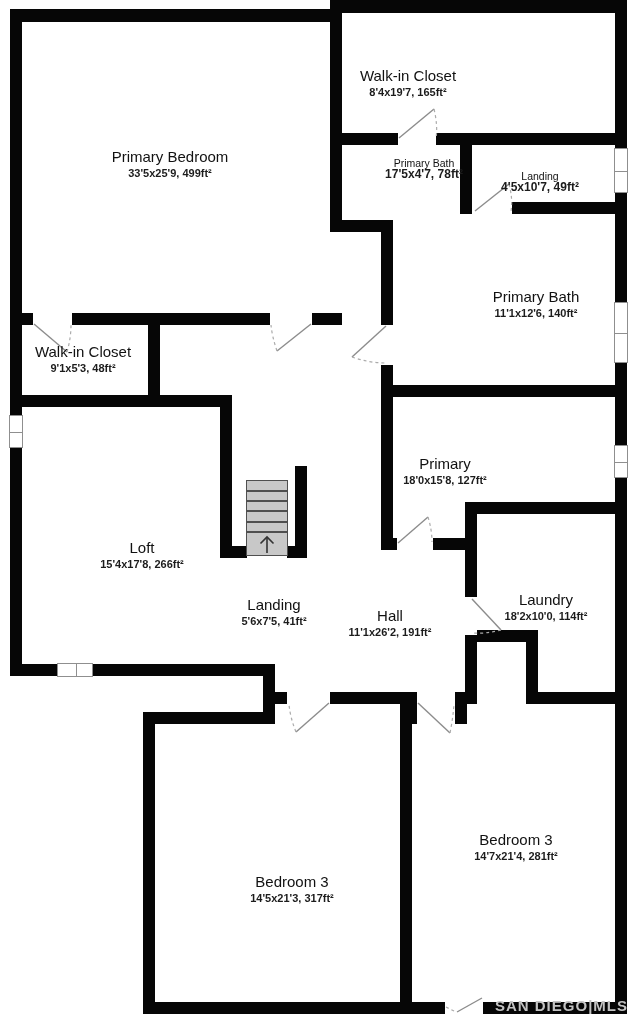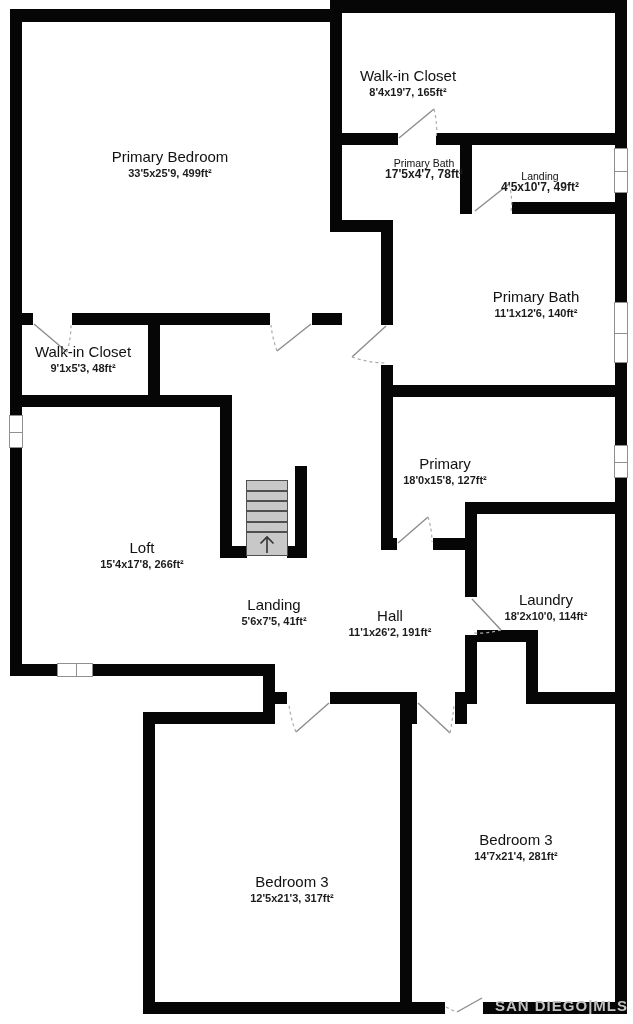--- a/index.html
+++ b/index.html
@@ -181,21 +181,21 @@
       <div class="room-label lg" style="left: 390px; top: 607px;">
         <div class="title">Hall</div>
         <div class="dims">11'1x26'2, 191ft²</div>
       </div>
       <div class="room-label lg" style="left: 546px; top: 591px;">
         <div class="title">Laundry</div>
         <div class="dims">18'2x10'0, 114ft²</div>
       </div>
       <div class="room-label lg" style="left: 292px; top: 873px;">
         <div class="title">Bedroom 3</div>
-        <div class="dims">12'5x21'3, 317ft²</div>
+        <div class="dims">14'5x21'3, 317ft²</div>
       </div>
       <div class="room-label lg" style="left: 516px; top: 831px;">
         <div class="title">Bedroom 3</div>
         <div class="dims">14'7x21'4, 281ft²</div>
       </div>
     </div>
 
   <div id="watermark" style="color: rgb(195, 195, 195);">SAN DIEGO|MLS</div>
 </div>
 

